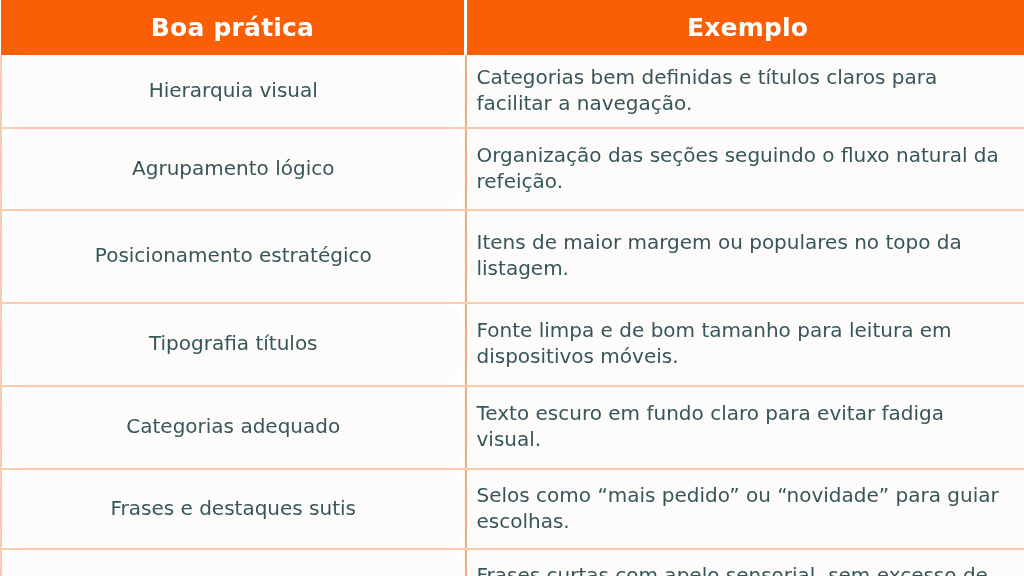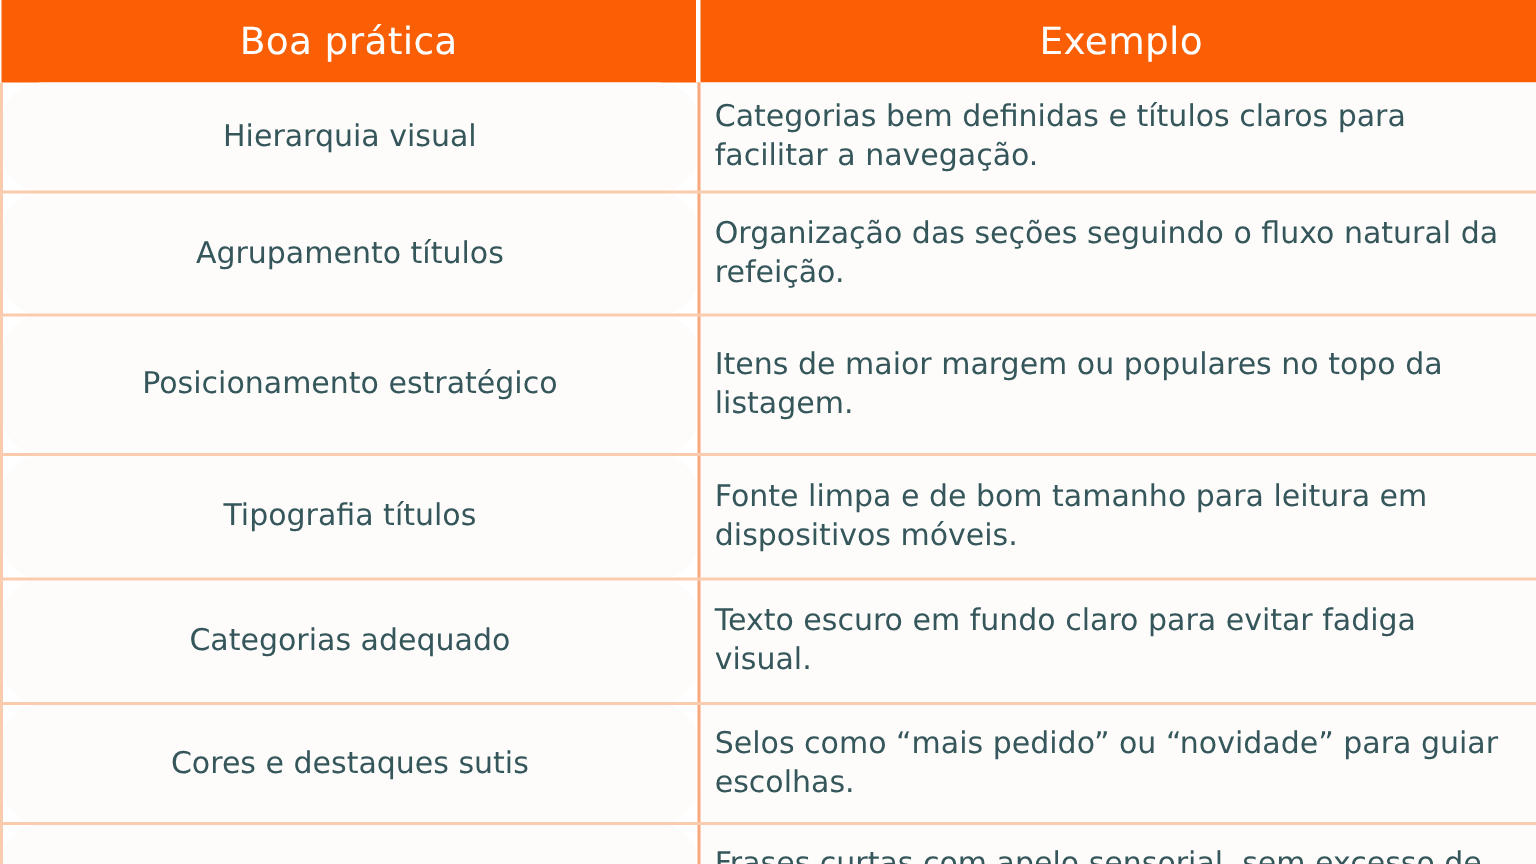--- a/index.html
+++ b/index.html
@@ -27,21 +27,21 @@
     border-collapse: collapse;
     table-layout: fixed;
   }
 
   
   thead tr {
     background: #FA5F05;
   }
   thead th {
     color: #ffffff;
-    font-weight: normal;
+    font-weight: bold;
     font-size: 25px;
     letter-spacing: 0.2px;
     text-align: center;
     height: 55px;
     padding: 0;
     vertical-align: middle;
     border: none;
   }
   thead th.col-practice {
     width: 463px;
@@ -100,37 +100,37 @@
         <th class="col-practice">Boa prática</th>
         <th class="col-example">Exemplo</th>
       </tr>
     </thead>
     <tbody>
       <tr class="row-h-1">
         <td class="cell-practice">Hierarquia visual</td>
         <td class="cell-example">Categorias bem definidas e títulos claros para facilitar a navegação.</td>
       </tr>
       <tr class="row-h-2">
-        <td class="cell-practice">Agrupamento títulos</td>
+        <td class="cell-practice">Agrupamento lógico</td>
         <td class="cell-example">Organização das seções seguindo o fluxo natural da refeição.</td>
       </tr>
       <tr class="row-h-3">
         <td class="cell-practice">Posicionamento estratégico</td>
         <td class="cell-example">Itens de maior margem ou populares no topo da listagem.</td>
       </tr>
       <tr class="row-h-4">
         <td class="cell-practice">Tipografia títulos</td>
         <td class="cell-example">Fonte limpa e de bom tamanho para leitura em dispositivos móveis.</td>
       </tr>
       <tr class="row-h-5">
         <td class="cell-practice">Categorias adequado</td>
         <td class="cell-example">Texto escuro em fundo claro para evitar fadiga visual.</td>
       </tr>
       <tr class="row-h-6">
-        <td class="cell-practice">Cores e destaques sutis</td>
+        <td class="cell-practice">Frases e destaques sutis</td>
         <td class="cell-example">Selos como “mais pedido” ou “novidade” para guiar escolhas.</td>
       </tr>
       <tr class="row-h-7">
         <td class="cell-practice">Descrições objetivas</td>
         <td class="cell-example">Frases curtas com apelo sensorial, sem excesso de detalhes.</td>
       </tr>
 
     </tbody>
   </table>
 </div>

